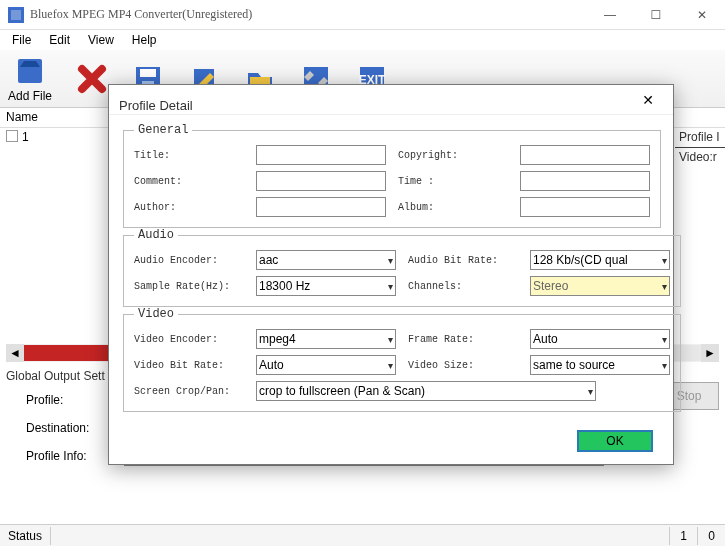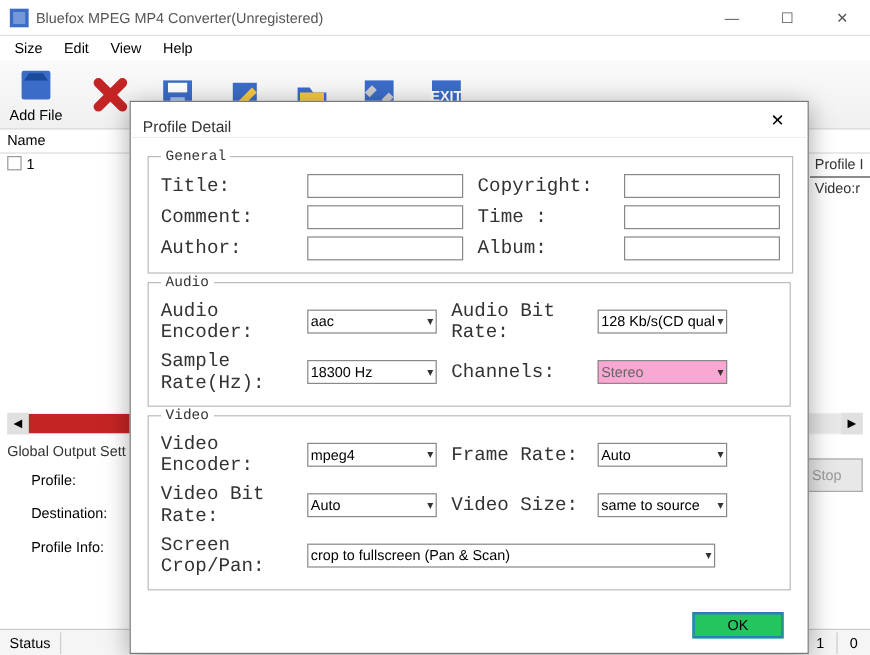--- a/index.html
+++ b/index.html
@@ -1,20 +1,20 @@
 <!DOCTYPE html>
 <html><head>
 <meta charset="utf-8">
 <style>
 * { box-sizing: border-box; margin: 0; padding: 0; font-family: "Segoe UI", Tahoma, sans-serif; font-size: 12px; }
 body { width: 725px; height: 546px; overflow: hidden; background: #fff; position: relative; }
 
 .titlebar { height: 30px; background: #fff; display: flex; align-items: center; padding: 0 0 0 8px; border-bottom: 1px solid #e0e0e0; }
 .titlebar .icon { width: 16px; height: 16px; margin-right: 6px; }
-.titlebar .title { flex: 1; color: #555; }
+.titlebar .title { flex: 1; color: #555; font-family: Liberation Serif, serif; }
 .titlebar .btns { display: flex; }
 .titlebar .btns div { width: 46px; height: 30px; display: flex; align-items: center; justify-content: center; color: #555; }
 
 .menubar { height: 20px; display: flex; align-items: center; padding: 0 4px; gap: 2px; background: #fff; }
 .menubar div { padding: 2px 8px; }
 
 .toolbar { height: 58px; background: linear-gradient(#fafafa,#f0f0f0); display: flex; align-items: center; padding: 4px 8px; gap: 24px; border-bottom: 1px solid #ccc; }
 .toolbtn { display: flex; flex-direction: column; align-items: center; font-size: 11px; gap: 2px; }
 .toolbtn svg { width: 32px; height: 32px; }
 
@@ -44,25 +44,25 @@
 .modal { position: absolute; left: 108px; top: 84px; width: 566px; background: #fff; border: 1px solid #777; box-shadow: 0 4px 20px rgba(0,0,0,0.35); }
 .modal-title { height: 30px; display: flex; align-items: center; padding: 0 10px; border-bottom: 1px solid #eee; }
 .modal-title span { flex: 1; font-size: 13px; color: #333; margin-top: 12px; }
 .modal-close { width: 30px; height: 30px; display: flex; align-items: center; justify-content: center; font-size: 14px; }
 .modal-body { padding: 8px 14px 10px 14px; }
 
 fieldset { border: 1px solid #bbb; padding: 8px 10px 10px 10px; }
 legend { padding: 0 4px; font-family: "Courier New", monospace; font-size: 12px; color: #333; }
 .fs-row { display: flex; gap: 12px; margin-bottom: 6px; align-items: center; }
 .fs-row:last-child { margin-bottom: 0; }
-.lbl { width: 110px; font-family: "Courier New", monospace; font-size: 16px; color: #333; }
+.lbl { width: 110px; font-family: "Courier New", monospace; font-size: 10px; color: #333; }
 .inp { width: 130px; height: 20px; border: 1px solid #888; background: #fff; padding: 0 4px; font-family: "Courier New", monospace; font-size: 12px; }
-.sel { width: 108px; height: 20px; border: 1px solid #888; background: #fff; font-family: "Courier New", monospace; font-size: 12px; padding: 0 2px; display: flex; align-items: center; justify-content: space-between; }
+.sel { width: 140px; height: 20px; border: 1px solid #888; background: #fff; font-family: "Courier New", monospace; font-size: 12px; padding: 0 2px; display: flex; align-items: center; justify-content: space-between; }
 .sel .car { font-size: 10px; color: #333; }
-.sel.dis { background: #f9a8d4; color: #666; }
+.sel.dis { background: #fef9c3; color: #666; }
 .long { width: 340px; }
 
 .modal-footer { display: flex; justify-content: flex-end; gap: 16px; padding: 8px 20px 12px 0; }
 .mbtn { width: 76px; height: 22px; border: 1px solid #888; background: #22c55e; font-size: 12px; }
 .mbtn.ok { border: 1px solid #2a7ab8; box-shadow: 0 0 0 1px #2a7ab8 inset; }
 
 .infoinput { width: 480px; height: 20px; border: 1px solid #888; padding: 0 4px; font-size: 11px; background: #fff; }
 
 .rtcol { position: absolute; right: 0; top: 128px; width: 50px; color: #333; }
 .rtcol div { height: 20px; padding: 2px 4px; }
@@ -82,21 +82,21 @@
     </svg>
   <div class="title">Bluefox MPEG MP4 Converter(Unregistered)</div>
   <div class="btns">
     <div>—</div>
     <div>☐</div>
     <div>✕</div>
   </div>
 </div>
 
 <div class="menubar">
-  <div>Size</div>
+  <div>File</div>
   <div>Edit</div>
   <div>View</div>
   <div>Help</div>
 </div>
 
 <div class="toolbar">
   <div class="toolbtn">
     <svg viewBox="0 0 32 32">
         <rect x="4" y="4" width="24" height="24" rx="2" fill="#3a6cc8"></rect>
         <path d="M10 6h12l4 6H6z" fill="#1a4a9a"></path>

